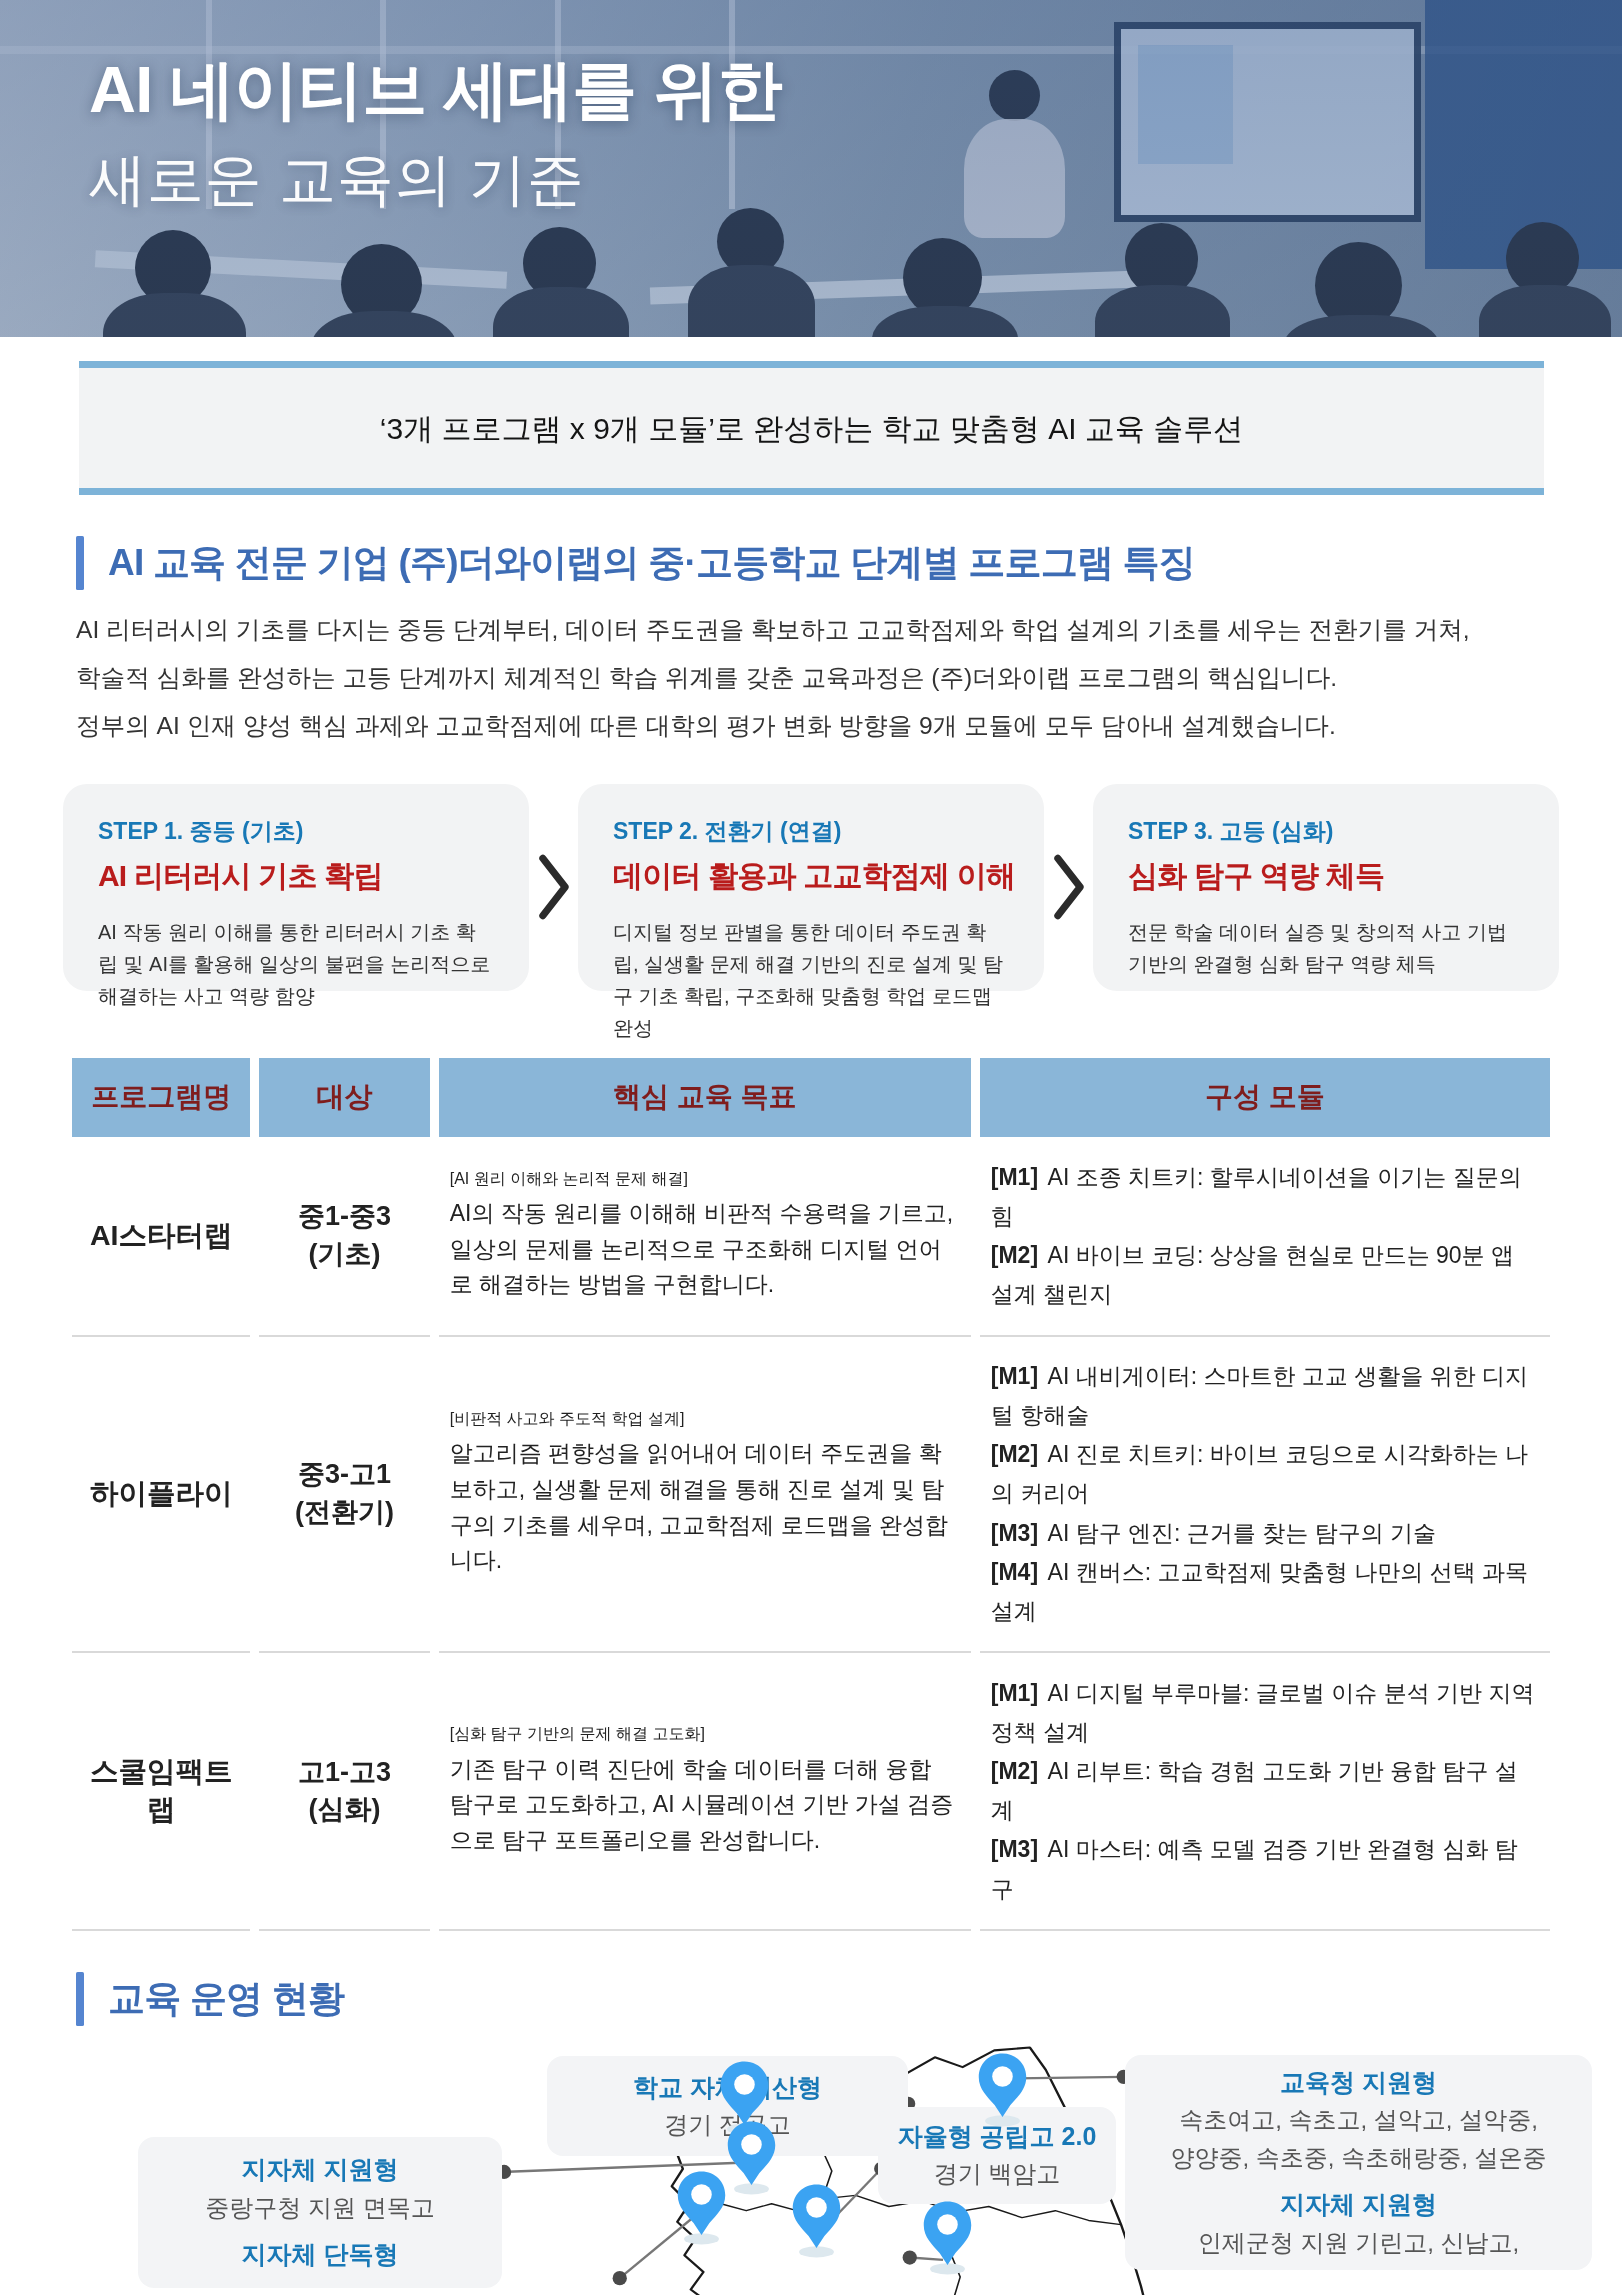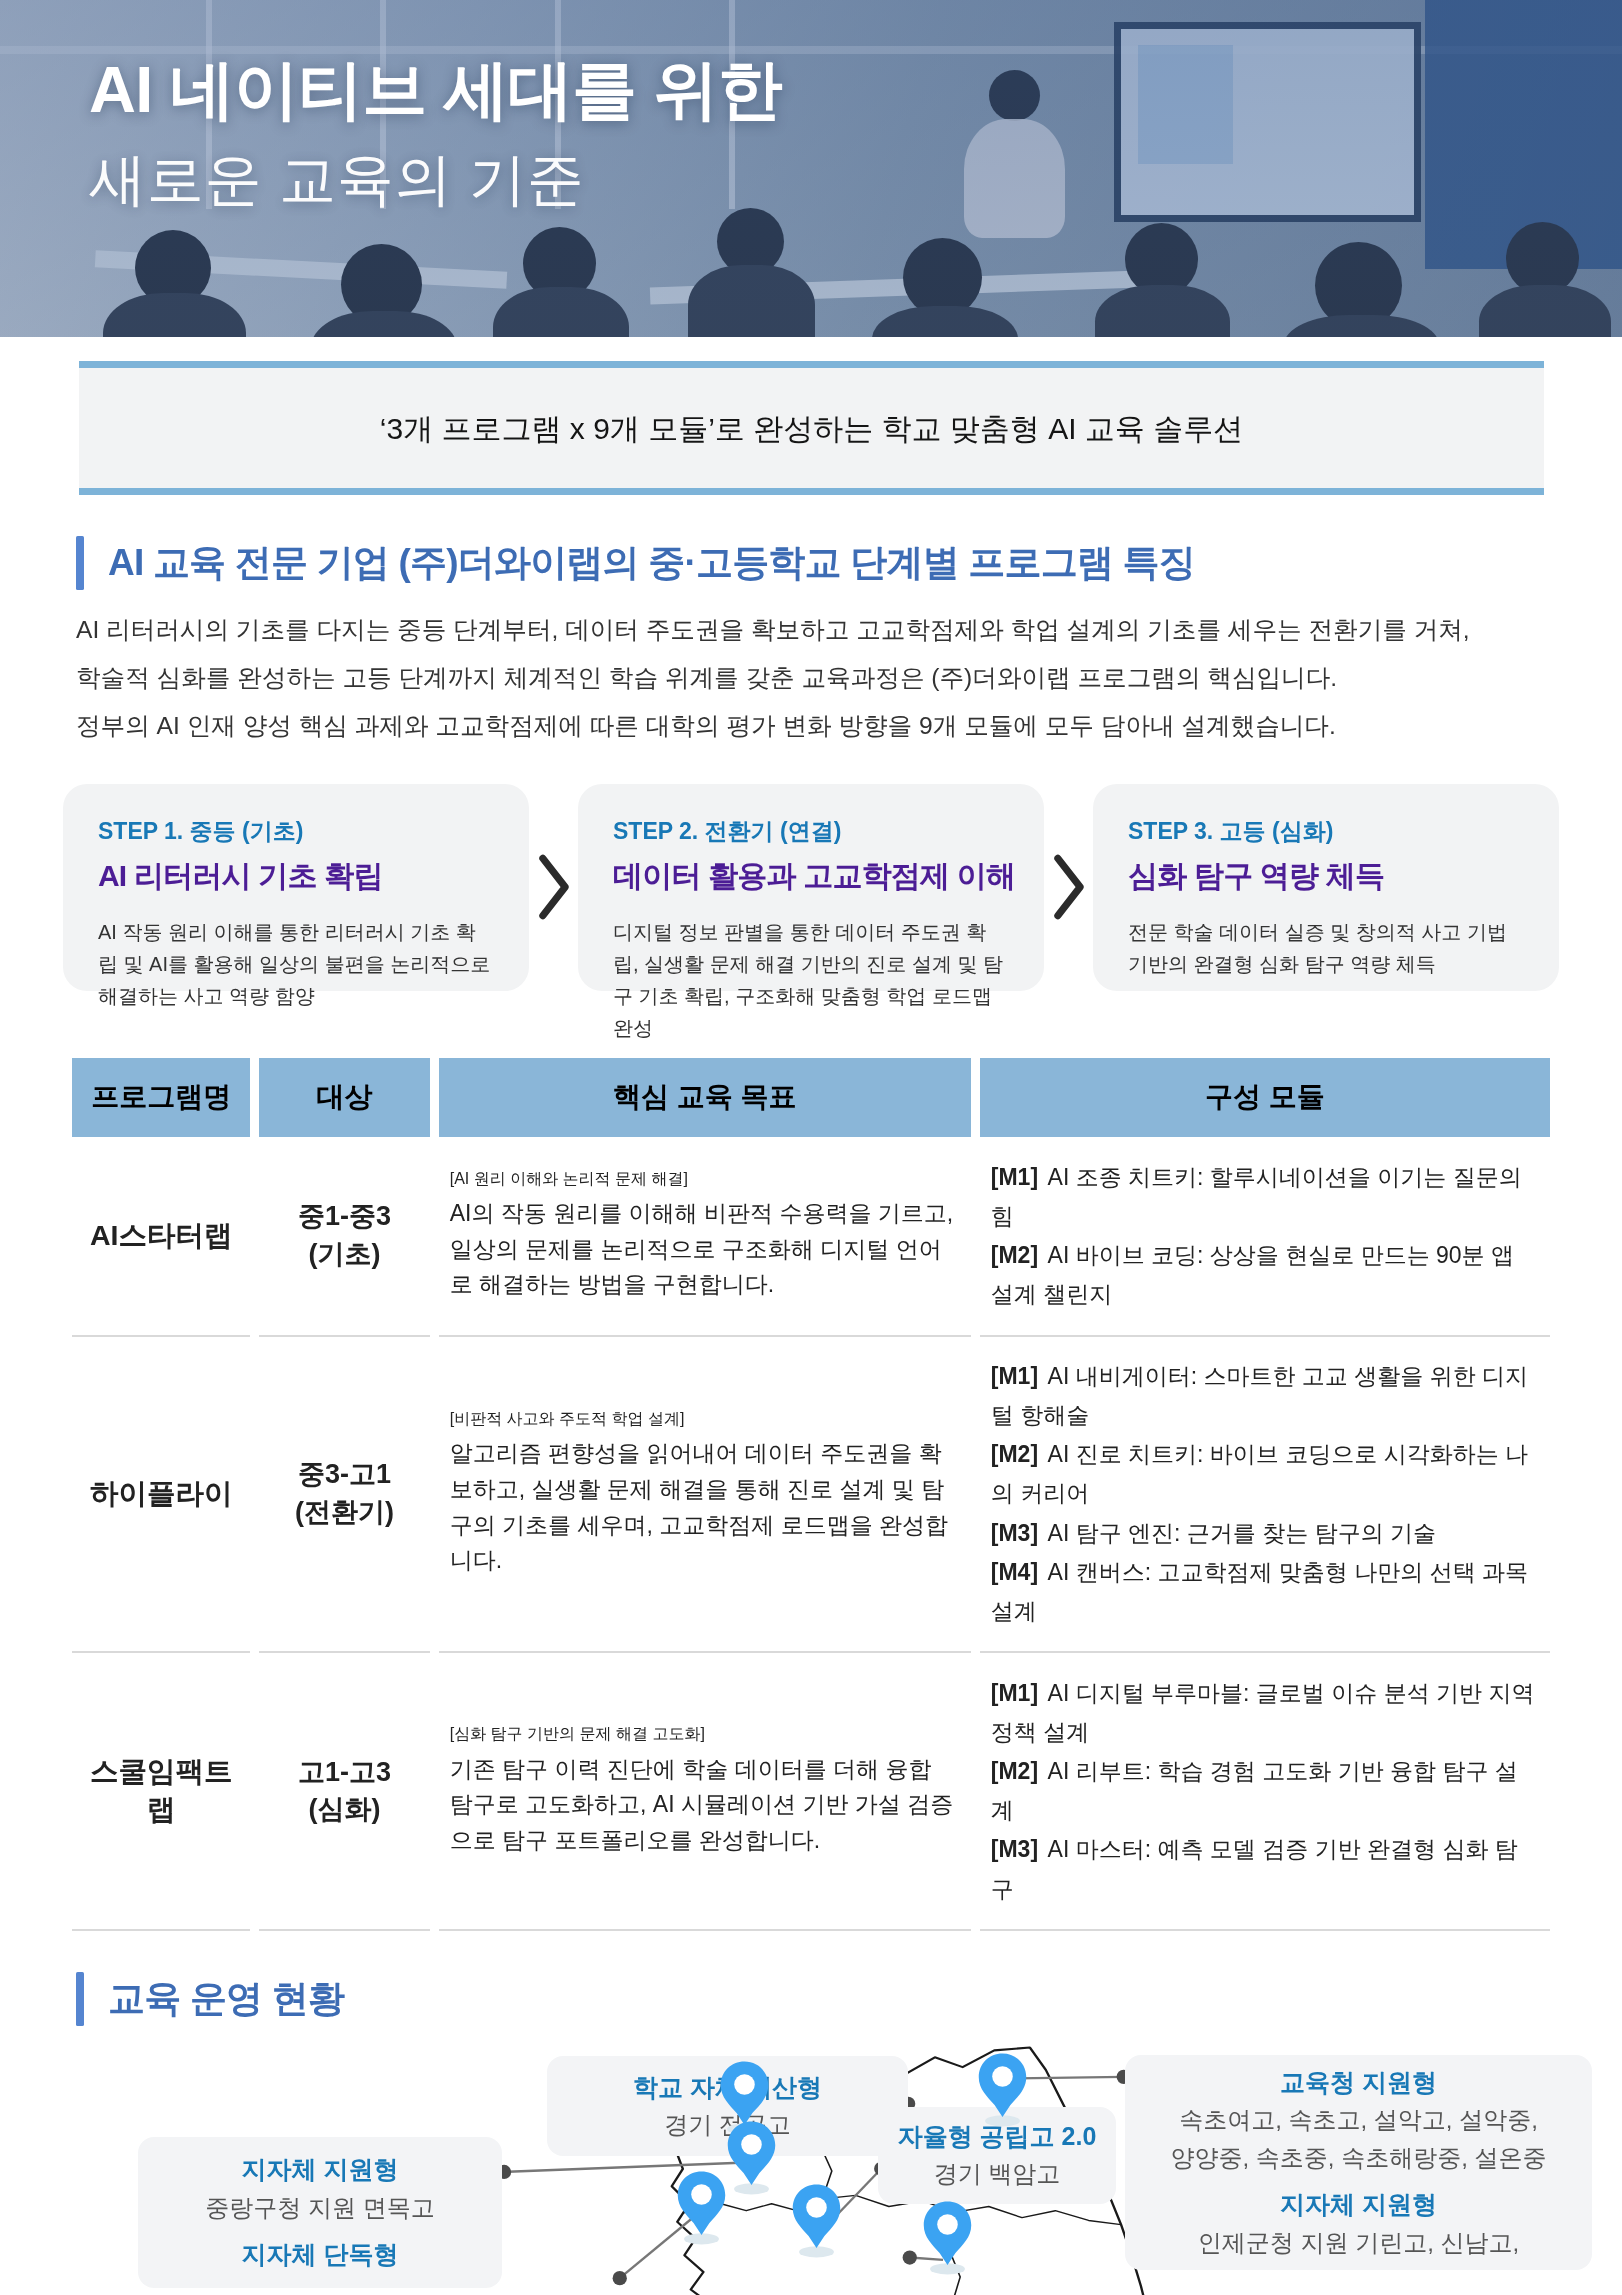--- a/index.html
+++ b/index.html
@@ -32,27 +32,27 @@
   .section-head .bar{width:8px;height:54px;background:#5585d0;margin-right:24px;border-radius:1.6px;flex:0 0 auto;}
   .section-head h2{margin:0;font-size:37px;font-weight:800;color:#3d6cb4;letter-spacing:-0.8px;}
 
   .intro{margin:22px 76px 0;}
   .intro p{margin:0 0 12.7px;font-size:24.6px;color:#333;line-height:1.45;}
 
   
   .steps{display:flex;align-items:center;margin:40px 63px 0;}
   .step-card{background:#f2f3f4;border-radius:24px;padding:32px 35px;width:396px;height:143px;flex:0 0 auto;}
   .step-eyebrow{color:#1878b6;font-size:23px;font-weight:800;}
-  .step-title{color:#4c1d95;font-size:30px;font-weight:800;margin-top:9.5px;white-space:nowrap;letter-spacing:-0.8px;}
+  .step-title{color:#b91c1c;font-size:30px;font-weight:800;margin-top:9.5px;white-space:nowrap;letter-spacing:-0.8px;}
   .step-desc{color:#333;font-size:20px;line-height:1.6;margin-top:19px;}
   .chev{flex:0 0 auto;width:49px;display:flex;justify-content:center;}
 
   
   table.program-table{margin:67px 63px 0;border-collapse:separate;border-spacing:9.5px 0;width:1496px;table-layout:fixed;}
-  .program-table th{background:#8ab6d8;color:#000000;font-size:28px;font-weight:800;padding:20.6px 6.3px;}
+  .program-table th{background:#8ab6d8;color:#7f1d1d;font-size:28px;font-weight:800;padding:20.6px 6.3px;}
   .program-table td{border-bottom:2.4px solid #d9d9d9;vertical-align:middle;padding:20.6px 11px;color:#222;}
   td.cname{text-align:center;font-size:28.5px;font-weight:700;}
   td.ctarget{text-align:center;font-size:27px;font-weight:700;line-height:1.4;}
   .goal-title{font-size:16px;font-weight:400;margin-bottom:6.3px;}
   .goal-text{font-size:23px;line-height:1.55;}
   .mod{font-size:23px;line-height:1.7;}
   .mod .tag{font-weight:800;margin-right:9.5px;}
 
   
   .map-section{position:relative;height:603px;margin-top:16px;}

